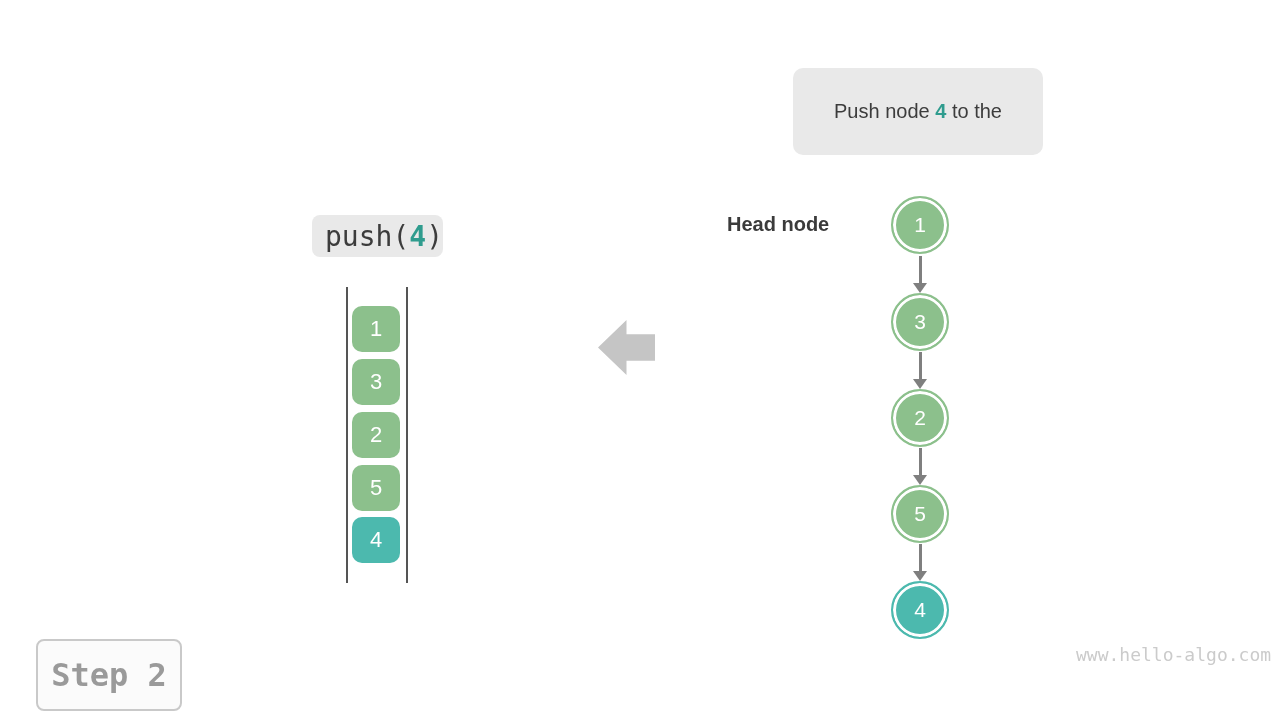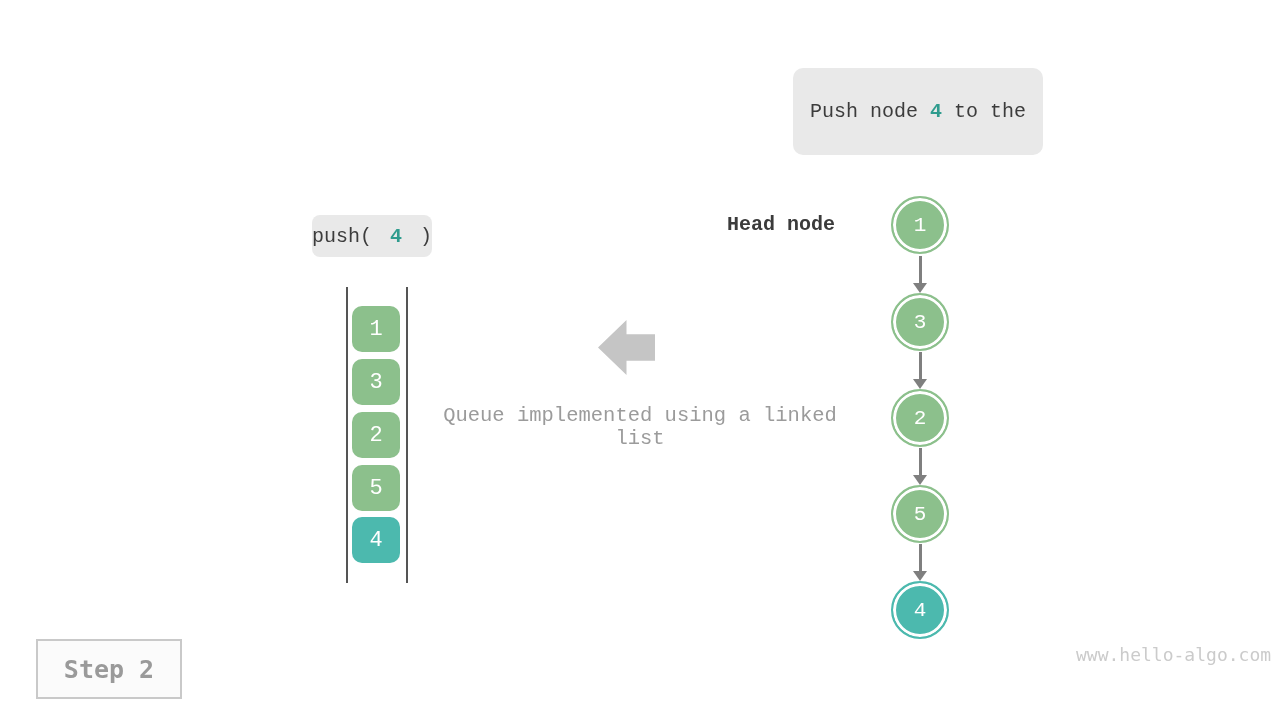--- a/index.html
+++ b/index.html
@@ -11,21 +11,21 @@
     --label_text: #3B3B3B;
     --caption_gray: #9B9B9B;
     --big_arrow_gray: #C5C5C5;
     --node_arrow_gray: #7F7F7F;
     --wall_gray: #555555;
     --step_text: #9A9A9A;
     --step_border: #C9C9C9;
     --step_bg: #FBFBFB;
     --watermark_gray: #CBCBCB;
   }
-  * { margin: 0; padding: 0; box-sizing: border-box; font-family: Liberation Mono, monospace; }
+  * { margin: 0; padding: 0; box-sizing: border-box; }
   html, body { background: #ffffff; }
   .canvas {
     position: relative;
     width: 1280px;
     height: 720px;
     background: #ffffff;
     overflow: hidden;
     font-family: "Liberation Sans", sans-serif;
   }
 
@@ -40,26 +40,26 @@
     text-align: center;
     font-size: 20px; line-height: 29px;
     color: var(--dark_text);
   }
   .hl { color: var(--teal_text); font-weight: bold; }
 
   
   .push-box {
     position: absolute;
     left: 312px; top: 215px;
-    width: 120px; height: 42px;
+    width: 131px; height: 42px;
     background: var(--box_bg);
     border-radius: 8px;
-    display: flex; align-items: center; justify-content: space-between;
+    display: flex; align-items: center; justify-content: flex-end;
     font-family: "DejaVu Sans Mono", monospace;
-    font-size: 20px;
+    font-size: 28px;
     color: var(--dark_text);
   }
 
   
   .wall {
     position: absolute;
     top: 287px; height: 296px; width: 2px;
     background: var(--wall_gray);
   }
   .wall-left  { left: 346px; }
@@ -150,27 +150,27 @@
   }
   .arrow-0 { top: 256px; }
   .arrow-1 { top: 352px; }
   .arrow-2 { top: 448px; }
   .arrow-3 { top: 544px; }
 
   
   .step-badge {
     position: absolute;
     left: 36px; top: 639px;
-    width: 146px; height: 60px;
+    width: 146px; height: 72px;
     background: var(--step_bg);
     border: 2px solid var(--step_border);
-    border-radius: 0;
+    border-radius: 8px;
     display: flex; align-items: center; justify-content: center;
     font-family: "DejaVu Sans Mono", monospace;
-    font-size: 25px; font-weight: bold;
+    font-size: 32px; font-weight: bold;
     color: var(--step_text);
   }
 
   
   .watermark {
     position: absolute;
     left: 1076px; top: 644px;
     font-family: "DejaVu Sans Mono", monospace;
     font-size: 18px;
     color: var(--watermark_gray);
@@ -195,21 +195,20 @@
 
   <div class="wall wall-left"></div>
   <div class="wall wall-right"></div>
   <div class="cell cell-0 green">1</div>
   <div class="cell cell-1 green">3</div>
   <div class="cell cell-2 green">2</div>
   <div class="cell cell-3 green">5</div>
   <div class="cell cell-4 teal">4</div>
 
   <div class="big-arrow"></div>
-  <div class="caption">Queue implemented using a linked list</div>
 
   <div class="node-label head-label">Head node</div>
 
   <div class="node node-0 green">1</div>
   <div class="node-arrow arrow-0"></div>
   <div class="node node-1 green">3</div>
   <div class="node-arrow arrow-1"></div>
   <div class="node node-2 green">2</div>
   <div class="node-arrow arrow-2"></div>
   <div class="node node-3 green">5</div>

